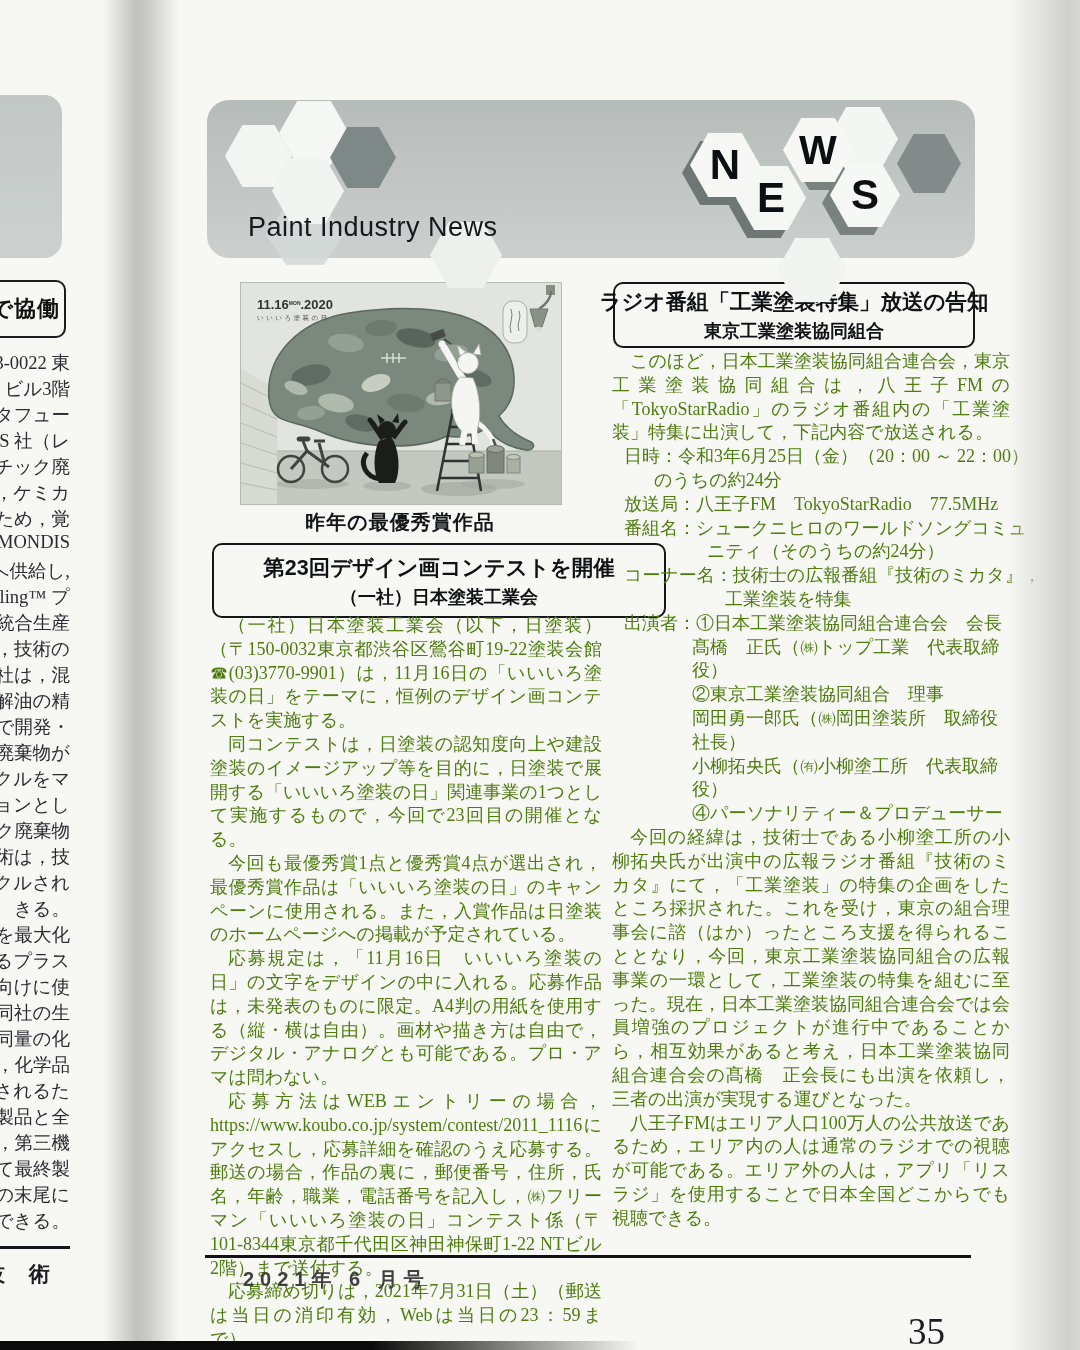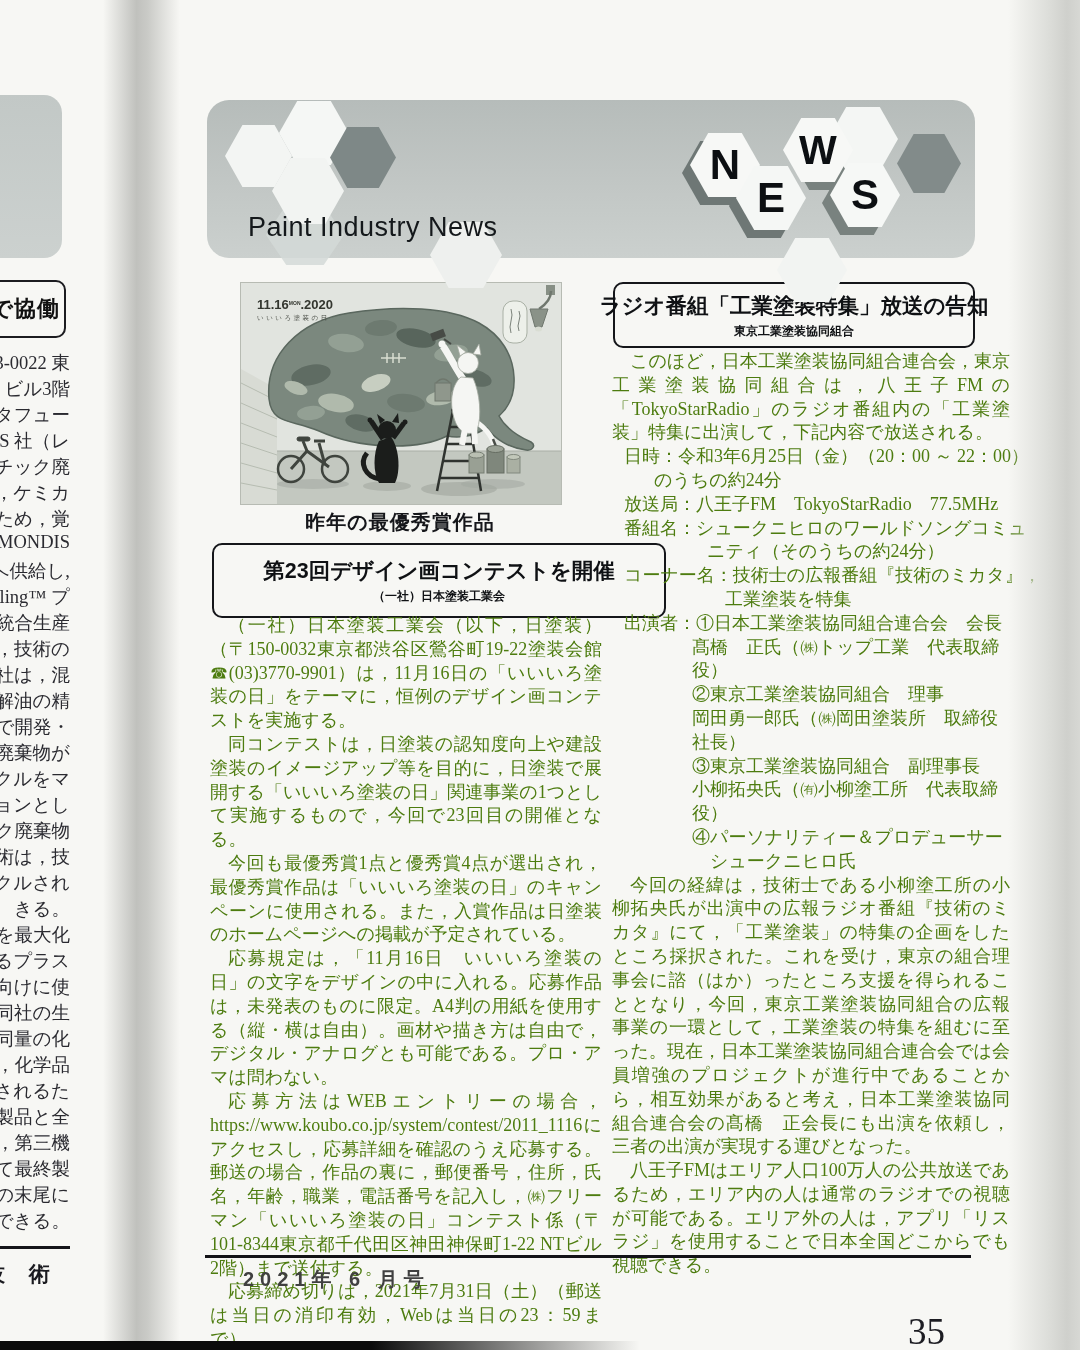--- a/index.html
+++ b/index.html
@@ -32,21 +32,21 @@
              font-weight:bold;color:#0c0f12;z-index:4;font-family:"Liberation Sans",sans-serif;}
   .brand{position:absolute;left:248px;top:212px;font-size:27px;color:#14181b;letter-spacing:.5px;z-index:5;}
   
   .figure{position:absolute;left:240px;top:282px;width:320px;height:221px;border:1px solid #b7bbb3;background:#e1e4df;}
   .fig-caption{position:absolute;left:240px;top:509px;width:320px;text-align:center;
                font-weight:bold;font-size:20px;color:#15161a;letter-spacing:1px;}
   
   .hbox{position:absolute;border:2px solid #15161a;border-radius:10px;box-sizing:border-box;
         display:flex;flex-direction:column;align-items:center;justify-content:center;}
   .hbox .t1{font-weight:bold;font-size:21.5px;color:#0f1114;white-space:nowrap;}
-  .hbox .t2{font-weight:bold;font-size:12px;color:#0f1114;margin-top:3px;white-space:nowrap;}
+  .hbox .t2{font-weight:bold;font-size:18px;color:#0f1114;margin-top:3px;white-space:nowrap;}
   .box-left{left:212px;top:543px;width:454px;height:75px;}
   .box-right{left:613px;top:282px;width:362px;height:66px;}
   
   .body-col{position:absolute;font-family:Liberation Serif, serif;font-size:18px;line-height:23.8px;
             color:#4d7c0f;text-align:justify;}
   .col-left{left:210px;top:614px;width:392px;}
   .col-right{left:612px;top:350px;width:398px;}
   .para{margin:0;text-indent:1em;}
   .dline{white-space:nowrap;box-sizing:border-box;}
   
@@ -361,25 +361,23 @@
         <div class="dline" style="padding-left: 12px;">番組名：シュークニヒロのワールドソングコミュ</div>
         <div class="dline" style="padding-left: 95px;">ニティ（そのうちの約24分）</div>
         <div class="dline" style="padding-left: 12px;">コーナー名：技術士の広報番組『技術のミカタ』，</div>
         <div class="dline" style="padding-left: 113px;">工業塗装を特集</div>
         <div class="dline" style="padding-left: 12px;">出演者：①日本工業塗装協同組合連合会　会長</div>
         <div class="dline" style="padding-left: 80px;">髙橋　正氏（㈱トップ工業　代表取締</div>
         <div class="dline" style="padding-left: 80px;">役）</div>
         <div class="dline" style="padding-left: 80px;">②東京工業塗装協同組合　理事</div>
         <div class="dline" style="padding-left: 80px;">岡田勇一郎氏（㈱岡田塗装所　取締役</div>
         <div class="dline" style="padding-left: 80px;">社長）</div>
-        <div class="dline" style="padding-left: 80px;">③東京工業塗装協同組合　副理事長</div>
         <div class="dline" style="padding-left: 80px;">小柳拓央氏（㈲小柳塗工所　代表取締</div>
         <div class="dline" style="padding-left: 80px;">役）</div>
         <div class="dline" style="padding-left: 80px;">④パーソナリティー＆プロデューサー</div>
-        <div class="dline" style="padding-left: 98px;">シュークニヒロ氏</div>
       </div>
     <div>
 
     <p class="para">今回の経緯は，技術士である小柳塗工所の小柳拓央氏が出演中の広報ラジオ番組『技術のミカタ』にて，「工業塗装」の特集の企画をしたところ採択された。これを受け，東京の組合理事会に諮（はか）ったところ支援を得られることとなり，今回，東京工業塗装協同組合の広報事業の一環として，工業塗装の特集を組むに至った。現在，日本工業塗装協同組合連合会では会員増強のプロジェクトが進行中であることから，相互効果があると考え，日本工業塗装協同組合連合会の髙橋　正会長にも出演を依頼し，三者の出演が実現する運びとなった。</p>
         <p class="para">八王子FMはエリア人口100万人の公共放送であるため，エリア内の人は通常のラジオでの視聴が可能である。エリア外の人は，アプリ「リスラジ」を使用することで日本全国どこからでも視聴できる。</p>
       </div>
   </div>
 
   <div class="foot-rule"></div>
   <div class="issue">2021年  6  月号</div>

